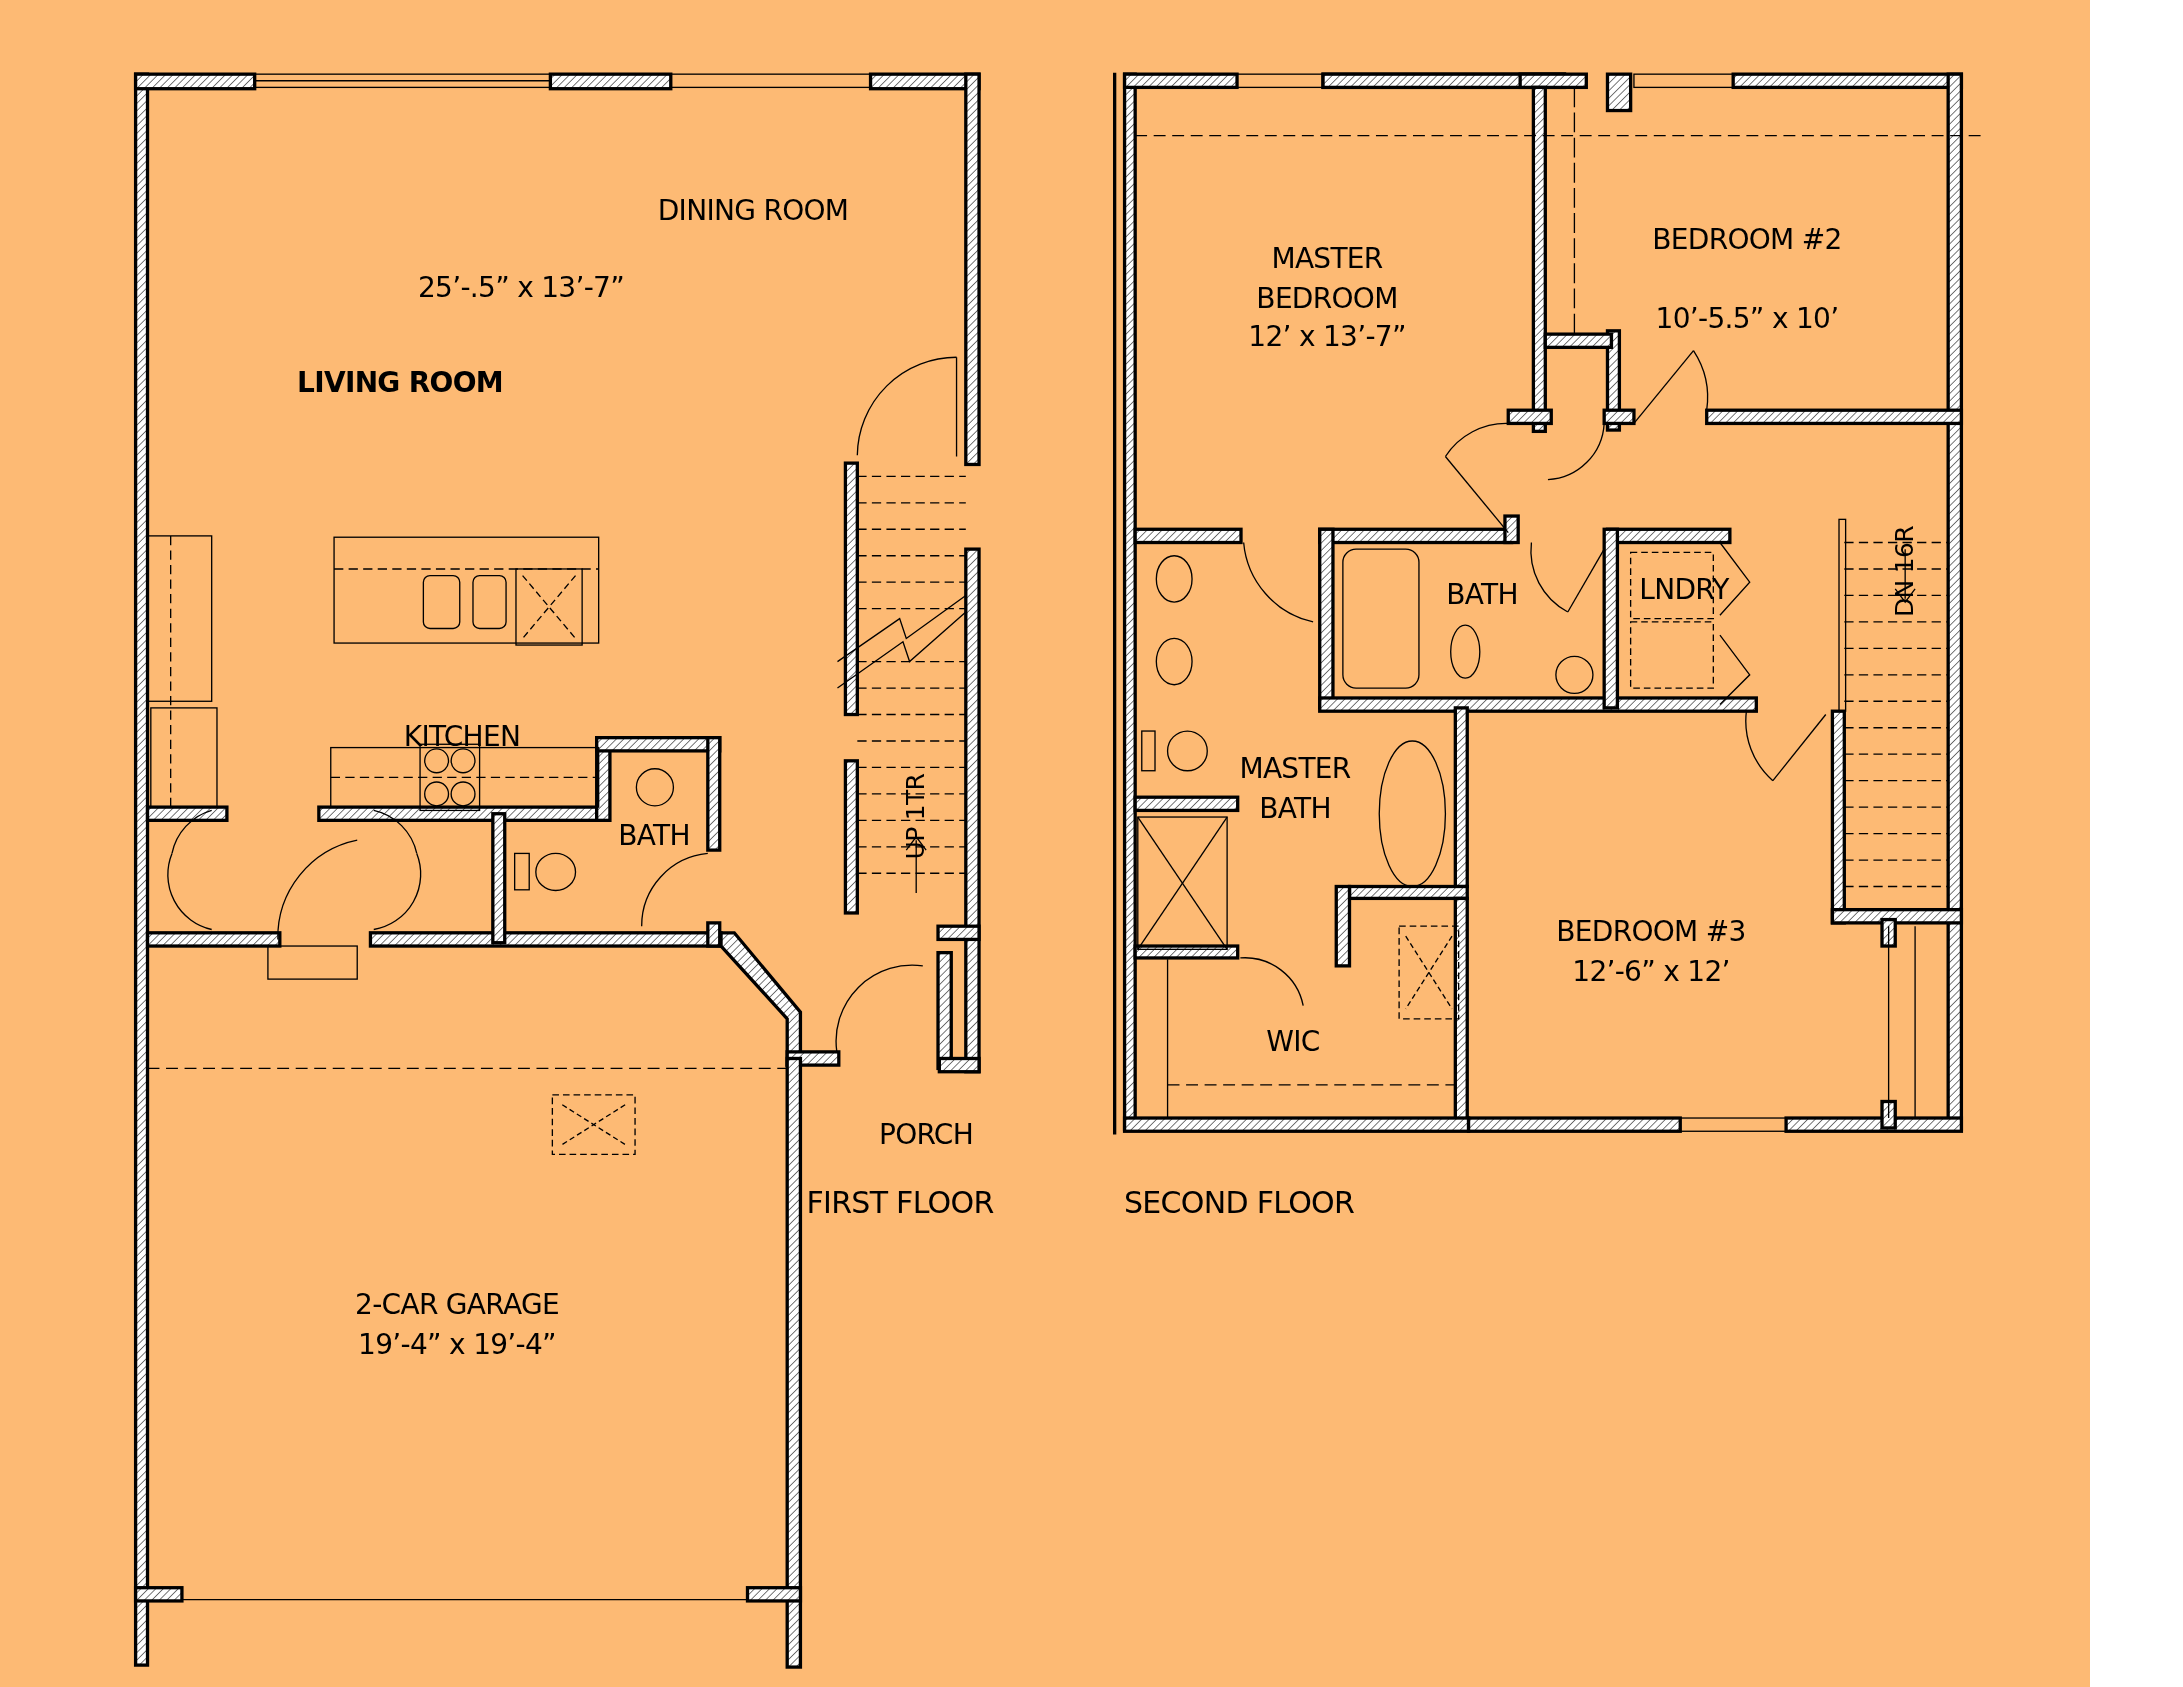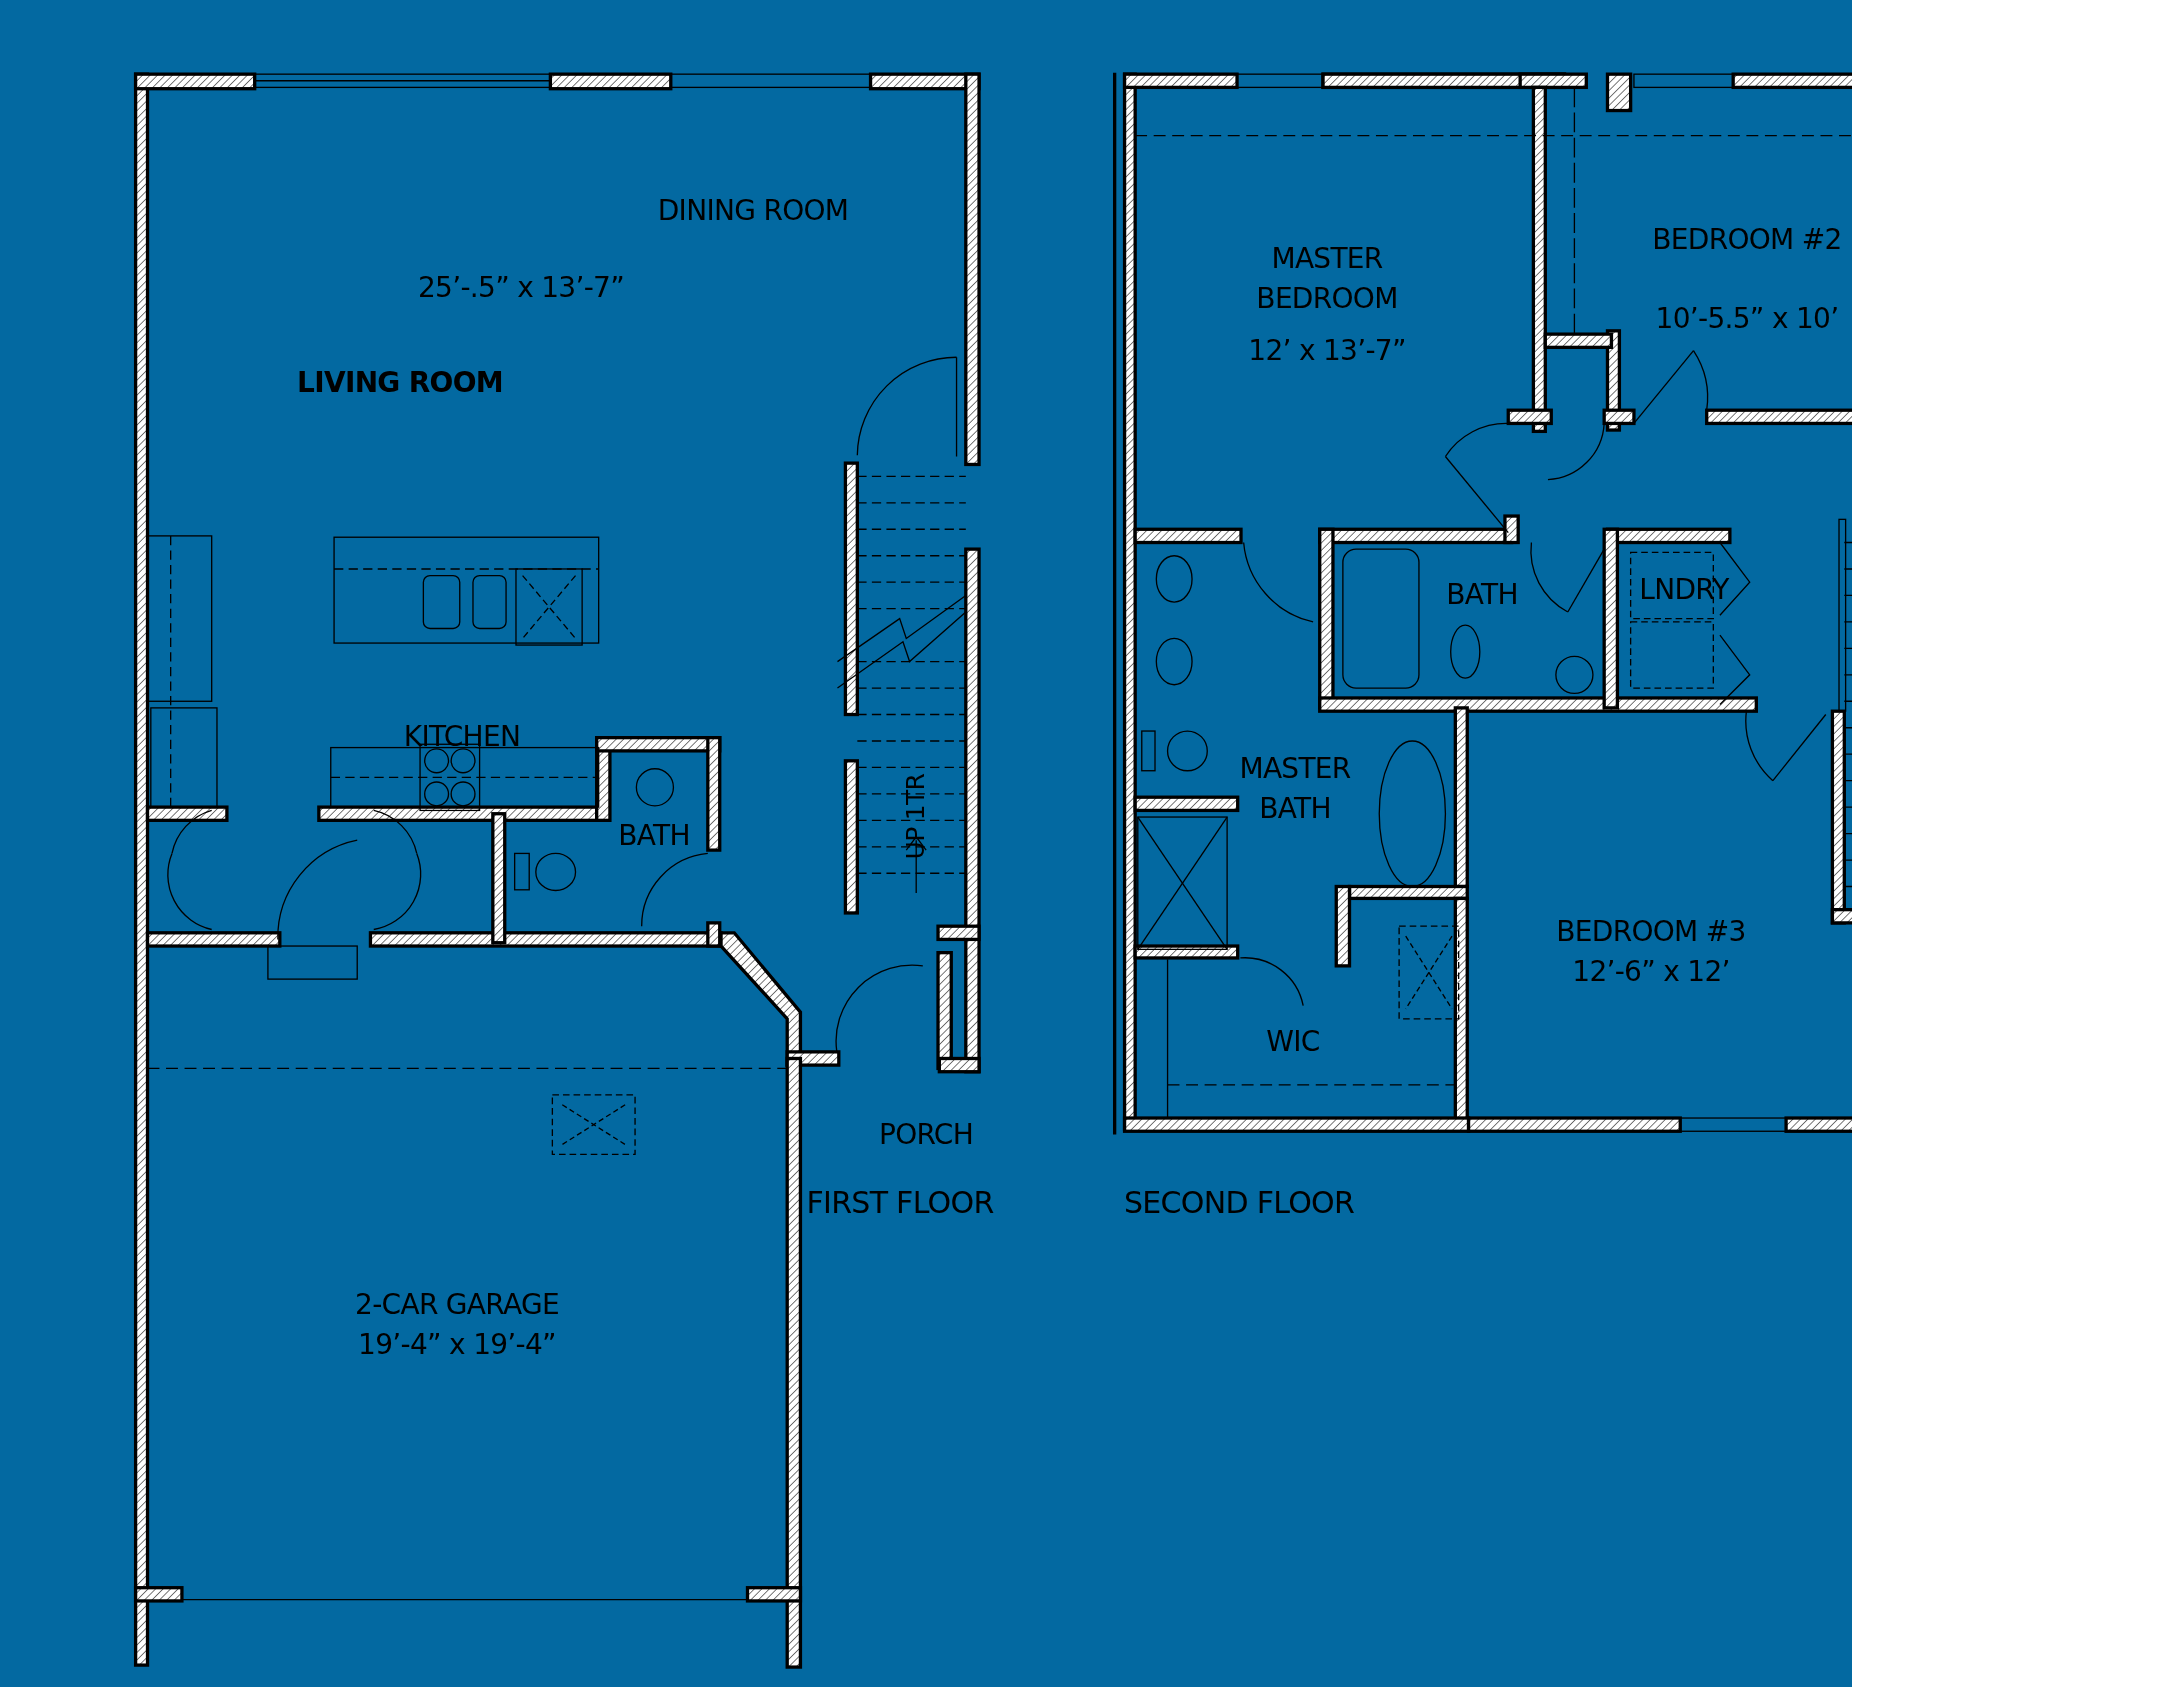--- a/index.html
+++ b/index.html
@@ -1,16 +1,16 @@
 <!DOCTYPE html>
 <html style="font-size:10.6px"><head>
 <meta charset="utf-8">
 <style>
   html,body{margin:0;padding:0;background:#ffffff;}
-  #canvas{position:relative;width:1852px;height:1687px;background:#0369a1;overflow:hidden;font-family:"DejaVu Sans Condensed","DejaVu Sans",sans-serif;}
+  #canvas{position:relative;width:2090px;height:1687px;background:#fdba74;overflow:hidden;font-family:"DejaVu Sans Condensed","DejaVu Sans",sans-serif;}
   svg{position:absolute;left:0;top:0;}
   .lbl{position:absolute;color:#000;font-family:"DejaVu Sans",sans-serif;font-weight:normal;text-align:center;white-space:nowrap;transform:translateX(-50%);line-height:1.25;letter-spacing:-0.7px;}
   .lbl.sm{font-size:25px;}
   .lbl.md{font-size:28px;}
   .lbl.lg{font-size:30px;}
 </style>
 </head>
 <body>
 
 <div id="canvas">
@@ -261,21 +261,21 @@
 <div class="lbl md" style="left:462px;top:674px;margin-top:45px;">KITCHEN</div>
 <div class="lbl md" style="left:654px;top:818px;">BATH</div>
 <div class="lbl sm" style="left:916px;top:801px;transform:translateX(-50%) rotate(-90deg);">UP 1TR</div>
 <div class="lbl md" style="left:926px;top:1117px;">PORCH</div>
 <div class="lbl lg" style="left:900px;top:1184px;">FIRST FLOOR</div>
 <div class="lbl md" style="left:457px;top:1287px;">2-CAR GARAGE</div>
 <div class="lbl md" style="left:457px;top:1327px;">19’-4” x 19’-4”</div>
 
 <div class="lbl md" style="left:1327px;top:241px;">MASTER</div>
 <div class="lbl md" style="left:1327px;top:281px;">BEDROOM</div>
-<div class="lbl md" style="left:1327px;top:333px;">12’ x 13’-7”</div>
+<div class="lbl md" style="left:1327px;top:319px;">12’ x 13’-7”</div>
 <div class="lbl md" style="left:1747px;top:222px;">BEDROOM #2</div>
 <div class="lbl md" style="left:1747px;top:261px;margin-top:40px;">10’-5.5” x 10’</div>
 <div class="lbl md" style="left:1482px;top:577px;">BATH</div>
 <div class="lbl md" style="left:1684px;top:572px;">LNDRY</div>
 <div class="lbl sm" style="left:1905px;top:556px;transform:translateX(-50%) rotate(-90deg);">DN 16R</div>
 <div class="lbl md" style="left:1295px;top:751px;">MASTER</div>
 <div class="lbl md" style="left:1295px;top:791px;">BATH</div>
 <div class="lbl md" style="left:1293px;top:1024px;">WIC</div>
 <div class="lbl md" style="left:1651px;top:914px;">BEDROOM #3</div>
 <div class="lbl md" style="left:1651px;top:954px;">12’-6” x 12’</div>

